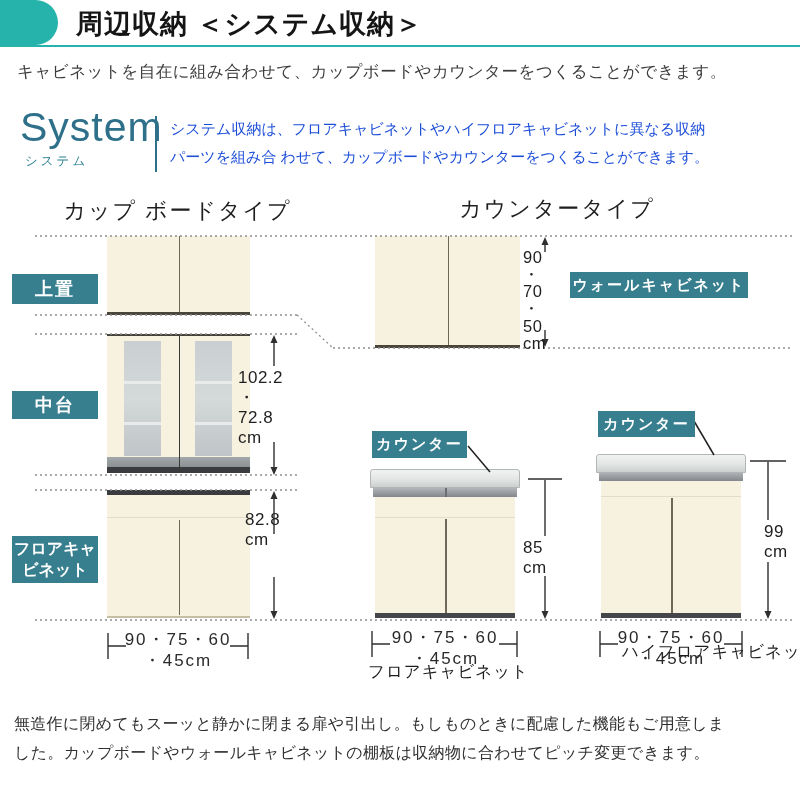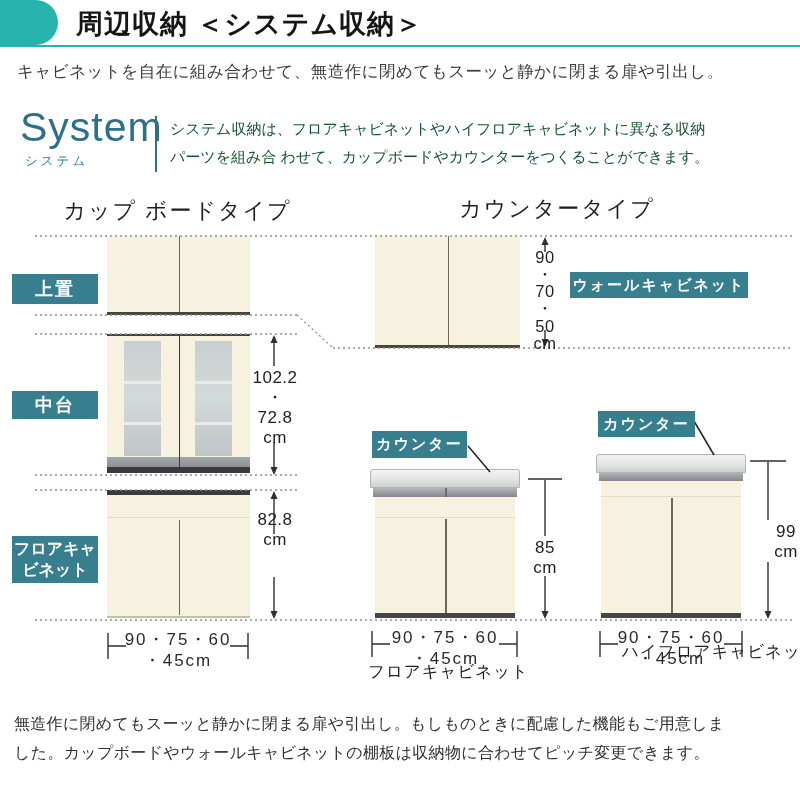--- a/index.html
+++ b/index.html
@@ -14,21 +14,21 @@
                 color:#151515; letter-spacing:1px; white-space:nowrap; }
   .header-rule { position:absolute; left:0; top:45px; width:800px; height:2px; background:#26b3ab; }
   .intro-text { position:absolute; left:17px; top:61px; font-size:16.5px; color:#3c3c3c;
                 letter-spacing:0.5px; white-space:nowrap; }
 
   
   .sys-logo { position:absolute; left:20px; top:104px; font-size:41px; color:#2e6f8a;
               letter-spacing:1px; font-weight:400; }
   .sys-sub  { position:absolute; left:25px; top:153px; font-size:12.5px; color:#2e8294; letter-spacing:3px; }
   .sys-divider { position:absolute; left:155px; top:116px; width:2px; height:56px; background:#2e6f8a; }
-  .sys-desc { position:absolute; left:170px; top:115px; font-size:15px; color:#14532d;
+  .sys-desc { position:absolute; left:170px; top:115px; font-size:15px; color:#1d4ed8;
               line-height:1.85; white-space:pre-line; }
 
   
   .section-title { position:absolute; font-size:22px; color:#1e1e1e; letter-spacing:2px;
                    font-weight:500; text-align:center; white-space:nowrap; }
   .st-left  { left:60px;  top:196px; width:235px; }
   .st-right { left:442px; top:194px; width:230px; }
 
   
   .badge { position:absolute; background:#377f8e; color:#fff; font-weight:bold;
@@ -72,21 +72,21 @@
   .grayband { position:absolute; height:9px;
               background:linear-gradient(180deg,#b2b6b9 0%,#84888c 100%); }
   .gb-mid { left:373px; top:488px; width:144px; }
   .gb-hi  { left:599px; top:472px; width:144px; }
   .gb-notch { position:absolute; left:50%; top:0; bottom:0; width:1.5px; background:#6b6f72; }
   .body-mid { left:375px; top:497px; width:140px; height:121px; }
   .body-hi  { left:601px; top:481px; width:140px; height:137px; }
   .strip-base { position:absolute; left:0; right:0; bottom:0; height:5px; background:#45464a; }
 
   
-  .dim { position:absolute; text-align:center; color:#1f1f1f; white-space:pre-line;
+  .dim { position:absolute; text-align:left; color:#1f1f1f; white-space:pre-line;
          font-size:17px; line-height:1.18; letter-spacing:0.5px; }
   .dim-naka  { left:238px; top:368px; width:74px; }
   .dim-floor { left:245px; top:510px; width:60px; }
   .dim-wall  { left:523px; top:249px; width:44px; font-size:16.5px; line-height:1.04; }
   .dim-85    { left:523px; top:538px; width:44px; }
   .dim-99    { left:764px; top:522px; width:44px; }
 
   
   .wlabel { position:absolute; text-align:center; font-size:17px; color:#2a2a2a;
             letter-spacing:2px; line-height:1.25; white-space:pre-line; }
@@ -108,21 +108,21 @@
   .pointer { stroke:#222; stroke-width:1.5; fill:none; }
 </style>
 </head>
 <body>
 
 <div id="canvas">
 
   <div class="accent-shape"></div>
   <div class="page-title">周辺収納 ＜システム収納＞</div>
   <div class="header-rule"></div>
-  <div class="intro-text">キャビネットを自在に組み合わせて、無造作に閉めてもスーッと静かに閉まる扉や引出し。</div>
+  <div class="intro-text">キャビネットを自在に組み合わせて、カップボードやカウンターをつくることができます。</div>
 
   <div class="sys-logo">System</div>
   <div class="sys-sub">システム</div>
   <div class="sys-divider"></div>
   <div class="sys-desc">システム収納は、フロアキャビネットやハイフロアキャビネットに異なる収納
 パーツを組み合 わせて、カップボードやカウンターをつくることができます。</div>
 
   <div class="section-title st-left">カップ ボードタイプ</div>
   <div class="section-title st-right">カウンタータイプ</div>
 

